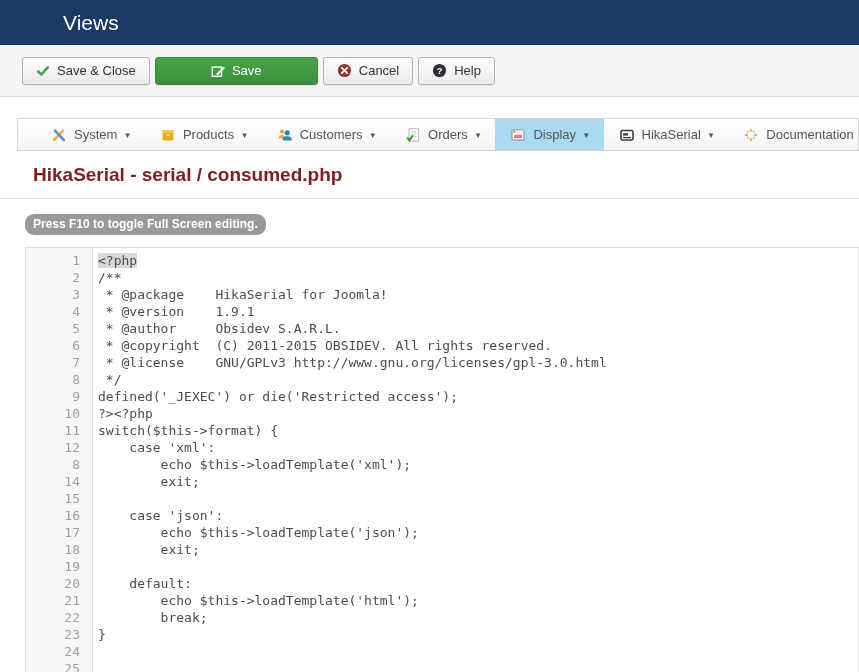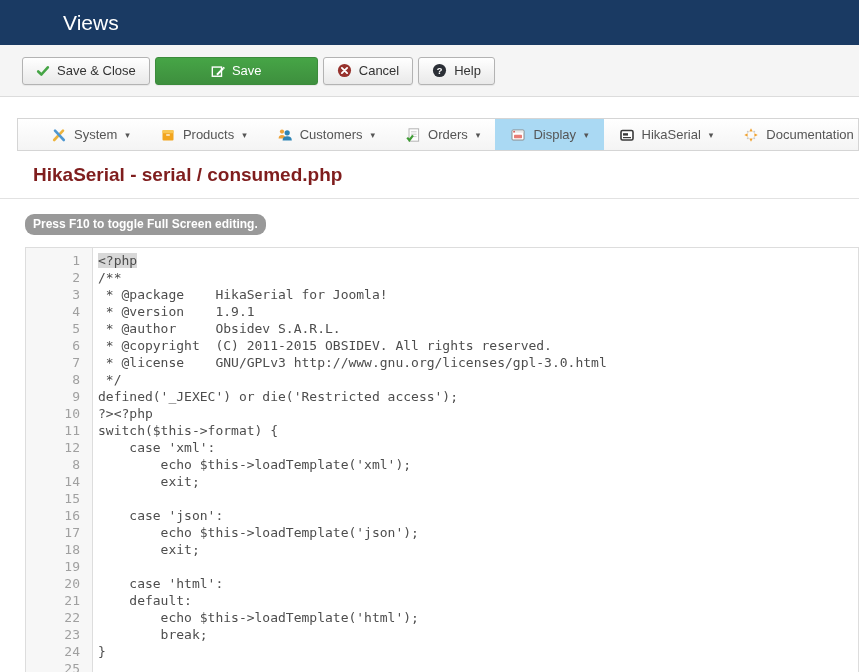--- a/index.html
+++ b/index.html
@@ -317,21 +317,20 @@
       <div class="code-line">?&gt;&lt;?php</div>
       <div class="code-line">switch($this-&gt;format) {</div>
       <div class="code-line">    case 'xml':</div>
       <div class="code-line">        echo $this-&gt;loadTemplate('xml');</div>
       <div class="code-line">        exit;</div>
       <div class="code-line"></div>
       <div class="code-line">    case 'json':</div>
       <div class="code-line">        echo $this-&gt;loadTemplate('json');</div>
       <div class="code-line">        exit;</div>
       <div class="code-line"></div>
-      <div class="code-line">    case 'html':</div>
       <div class="code-line">    default:</div>
       <div class="code-line">        echo $this-&gt;loadTemplate('html');</div>
       <div class="code-line">        break;</div>
       <div class="code-line">}</div>
       <div class="code-line"></div>
     </div>
 </div>
 
 
 

